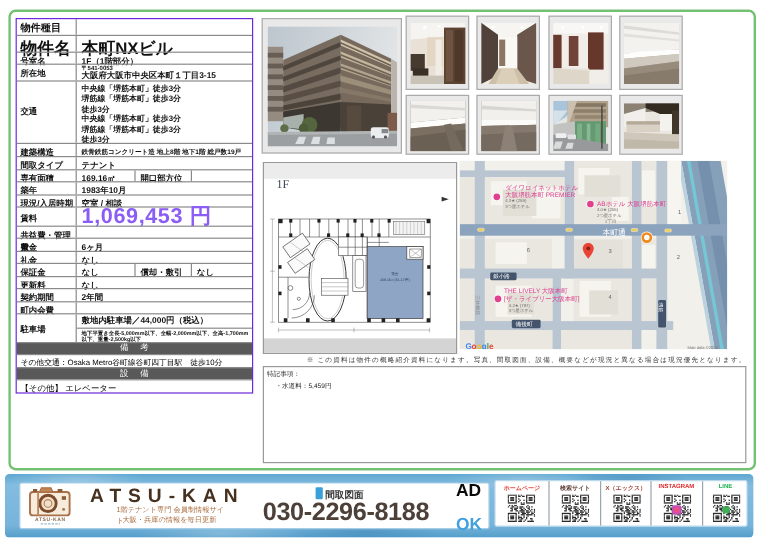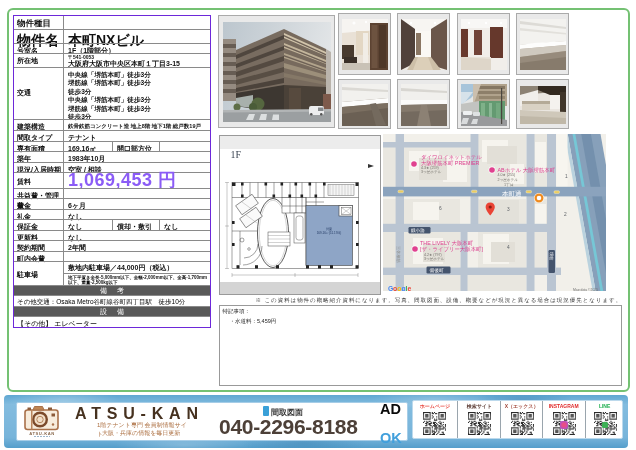--- a/index.html
+++ b/index.html
@@ -585,21 +585,21 @@
 <text x="19" y="31.5" font-size="4.2" text-anchor="middle" fill="#8a6a4f" font-weight="bold" letter-spacing="0.5" font-family="Liberation Sans">ATSU-KAN</text>
 <path d="M11 33.5 h16" stroke="#9db7cc" stroke-width="1" stroke-dasharray="2 1"></path>
 </svg>
 
 <div class="abs" style="left:75px;top:404.5px;width:145px;font-size:16px;font-weight:bold;letter-spacing:5.8px;color:#46311f">ATSU-KAN</div>
 <div class="abs" style="left:97px;top:421px;width:90px;font-size:6px;color:#ac6f41">1階テナント専門 会員制情報サイト</div>
 <div class="abs" style="left:102px;top:429px;width:80px;font-size:6px;color:#ac6f41">大阪・兵庫の情報を毎日更新</div>
 
 <div class="abs" style="left:262.5px;top:406px;width:6px;height:10px;background:#3aa0d8;border-radius:1px"></div>
 <div class="abs" style="left:271px;top:406.5px;font-size:8px;font-weight:bold;color:#333">間取図面</div>
-<div class="abs" style="left:219px;top:414.5px;font-size:21px;font-weight:bold;letter-spacing:-0.3px;color:#4d4038">040-2296-8188</div>
+<div class="abs" style="left:219px;top:414.5px;font-size:21px;font-weight:bold;letter-spacing:-0.3px;color:#4d4038">030-2296-8188</div>
 
 <div class="abs" style="left:380px;top:401px;font-size:14.5px;font-weight:bold;color:#0a0a0a">AD</div>
 <div class="abs" style="left:380px;top:430px;font-size:14.5px;font-weight:bold;color:#42a0dc">OK</div>
 
 <div class="abs" style="left:411.5px;top:399.5px;width:211px;height:39.5px;background:#fff;border:1.5px solid #bcd9ec;border-radius:2px">
 <div class="abs" style="left:0.0px;top:0;width:44.9px;height:100%;text-align:center">
 <div style="font-size:5px;color:#e8453c;margin-top:2.5px;white-space:nowrap;font-weight:bold">ホームページ</div>
 
 <div class="abs" style="left:10.9px;top:11.5px"><svg width="23" height="23" viewBox="0 0 19.95 19.95">
           <g id="qrp">

